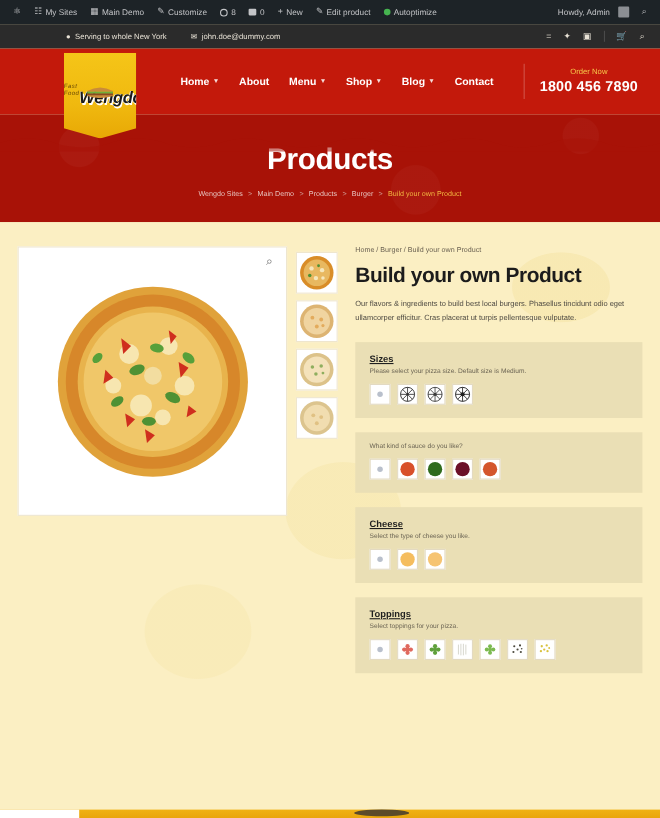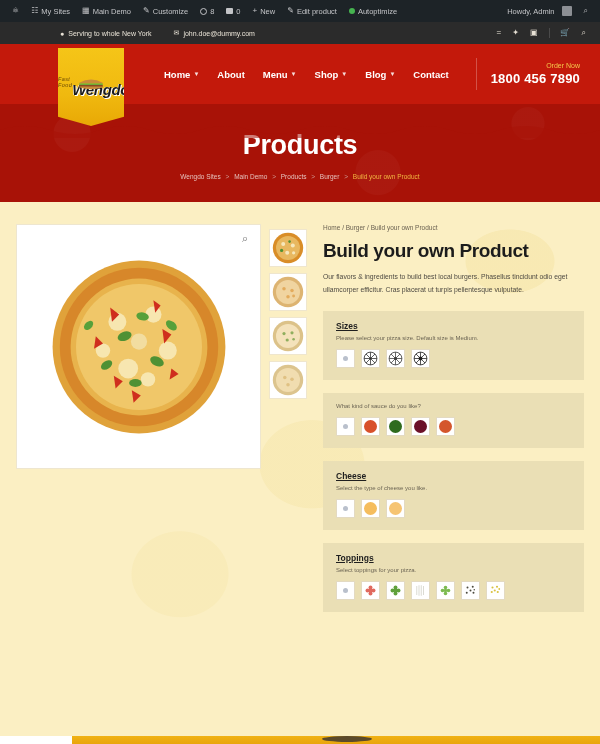--- a/index.html
+++ b/index.html
@@ -68,21 +68,21 @@
     letter-spacing: -0.3px; margin-top: 4px;
   }
 
   .nav {
     display: flex; align-items: center; gap: 18px;
     margin-left: 40px; font-size: 9.5px; font-weight: bold; color: #fff;
   }
   .nav-item { display: flex; align-items: center; gap: 3px; white-space: nowrap; text-align: center; }
   .caret { font-size: 6px; opacity: .85; }
   .nav-divider { width: 1px; height: 32px; background: rgba(255,255,255,.25); margin-left: auto; }
-  .order-box { margin-left: 14px; margin-right: 4px; text-align: right; }
+  .order-box { margin-left: 14px; margin-right: 4px; text-align: center; }
   .order-label { font-size: 7px; color: #f6c94b; margin-bottom: 2px; }
   .order-phone { font-size: 13px; font-weight: bold; color: #fff; letter-spacing: .2px; }
 
   .wave {
     position: absolute; left: 0; right: 0; top: 78px; height: 16px; z-index: 5;
   }
 
   
   .hero {
     background: #a81207; padding: 26px 2px 22px; text-align: center;

